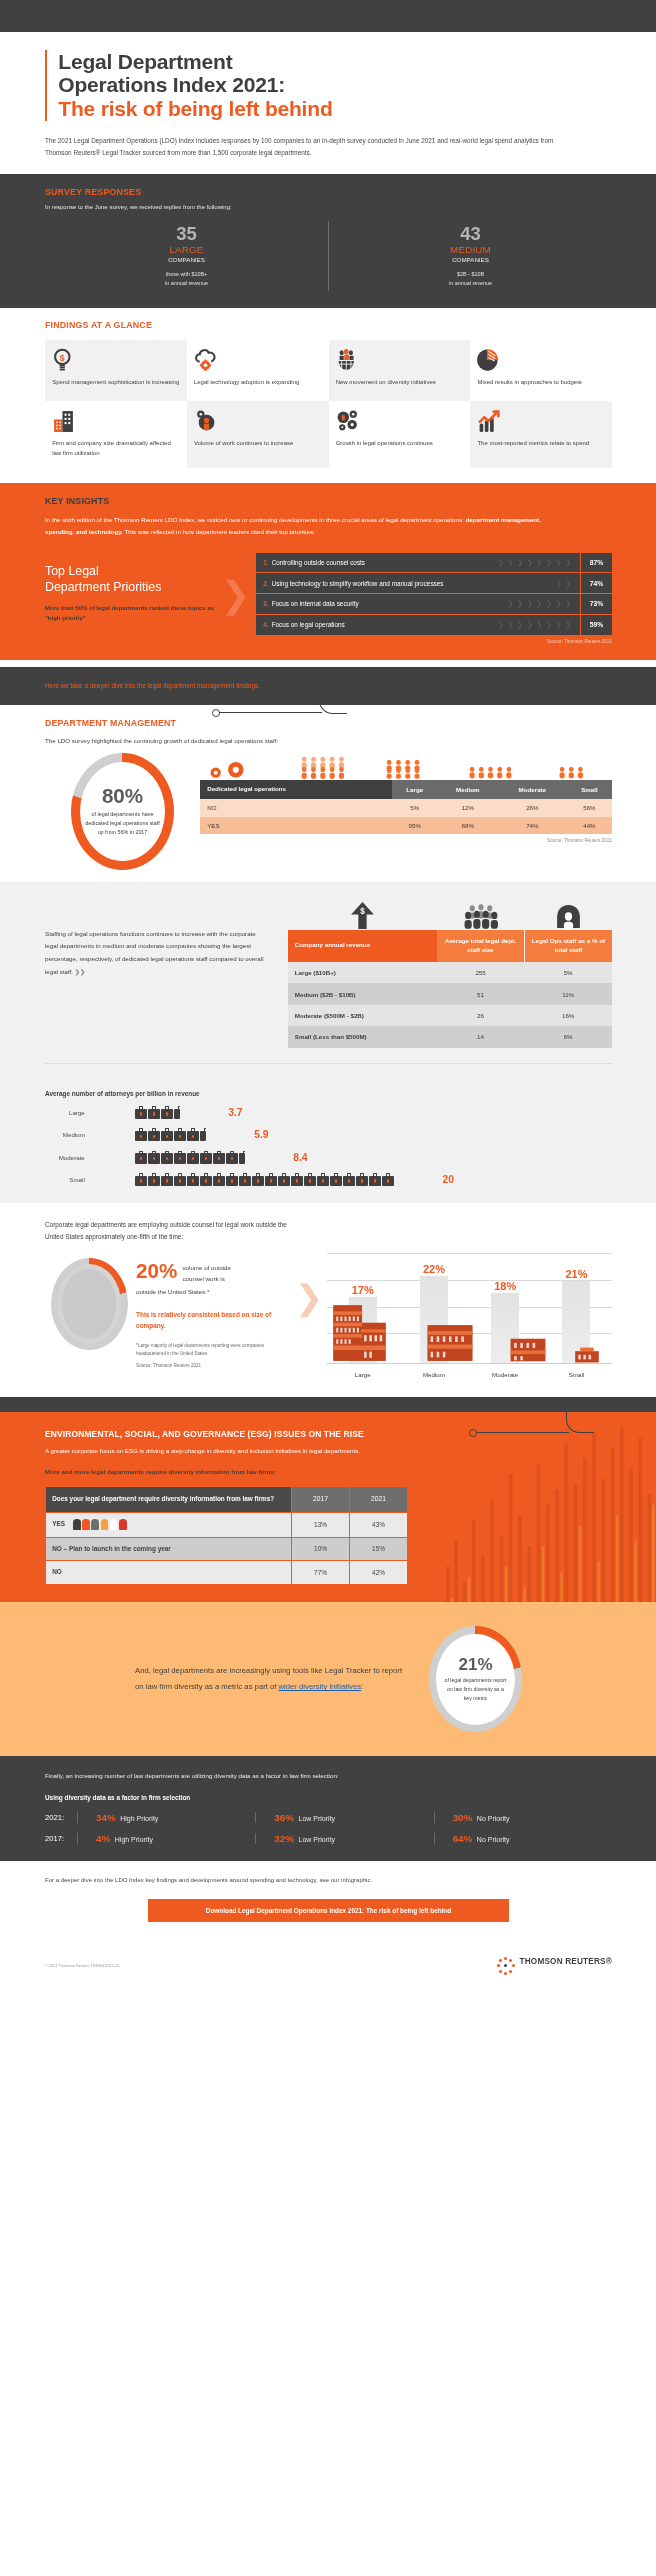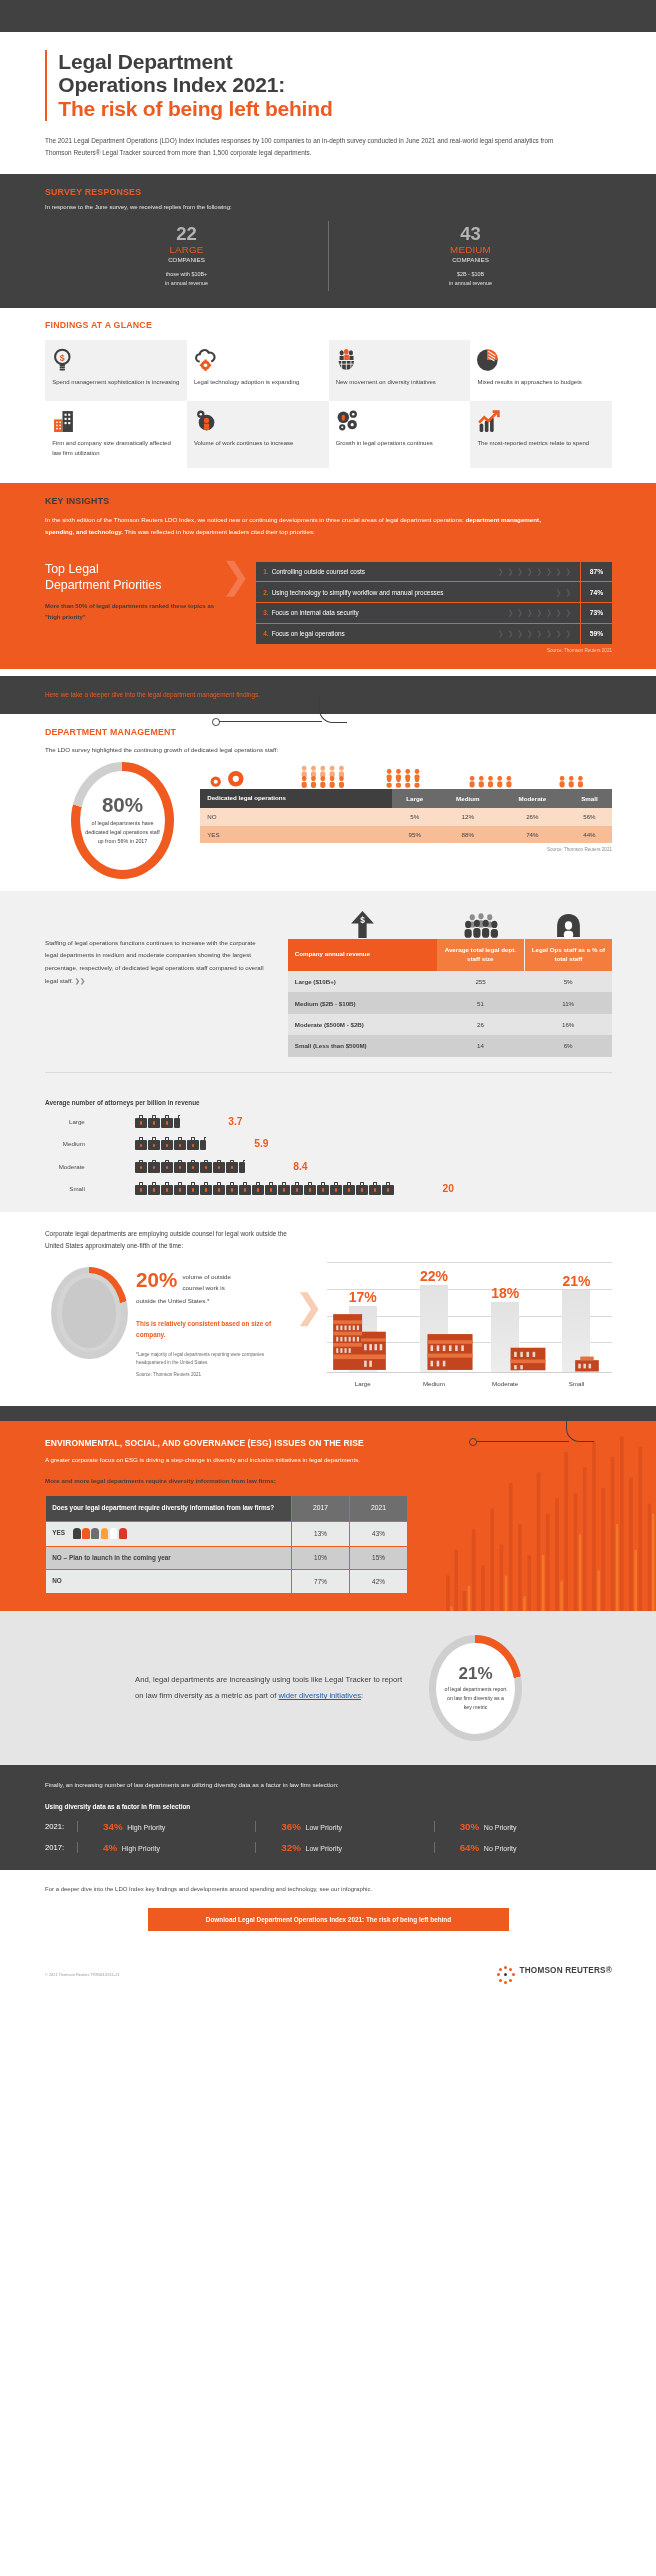--- a/index.html
+++ b/index.html
@@ -48,21 +48,21 @@
   .fcell { padding:8.2px 7.2px 9.3px 7.2px; min-height:61px; }
   .fcell.sh { background:#f1f1f1; }
   .fcell .ic { height:24px; display:flex; align-items:flex-end; }
   .fcell .lbl { margin-top:6.2px; font-size:6px; line-height:1.6; color:#3f3f3f; }
 
   
   #insights { padding:13.4px 0 15.5px 0; }
   #insights .sect-title { color:#3c3c3c; }
   #insights .body { color:#fff; font-size:6.2px; line-height:1.95; margin-top:7.2px; max-width:520px; }
   #insights .body b { color:#fff; }
-  .prio-wrap { display:flex; margin-top:24px; }
+  .prio-wrap { display:flex; margin-top:15px; align-items:center; }
   .prio-left { width:170px; }
   .prio-left h3 { color:#fff; font-size:12.4px; font-weight:normal; line-height:1.28; }
   .prio-left p { color:#3d3d3d; font-size:6px; line-height:1.8; margin-top:7.2px; font-weight:bold; }
   .chev-big { width:41px; display:flex; justify-content:center; color:#f4794e; font-size:36px; line-height:.75; }
   .prio-table { flex:1; }
   .prio-row { display:flex; background:#414141; border-bottom:0.5px solid #ee5a1f; height:20.6px; align-items:center; }
   .prio-row:last-child { border-bottom:none; }
   .prio-n { color:#ee5a1f; font-weight:bold; font-size:6.4px; padding:0 3.1px 0 7.2px; }
   .prio-t { color:#fff; font-size:6.4px; flex:1; }
   .prio-arrows { color:#585858; font-size:7.2px; letter-spacing:3.6px; padding-right:5.2px; overflow:hidden; white-space:nowrap; }
@@ -143,21 +143,21 @@
   .oc-20 { font-size:20.6px; font-weight:bold; color:#ee5a1f; float:left; line-height:.9; margin-right:5.2px; }
   .oc-note { font-size:6.2px; line-height:1.85; color:#3f3f3f; }
   .oc-sub { font-size:6.4px; color:#ee5a1f; font-weight:bold; line-height:1.8; margin-top:11.3px; clear:both; }
   .oc-foot { font-size:4.6px; color:#6a6a6a; line-height:1.7; margin-top:10.3px; }
   .chev-pale { width:36px; color:#f8cdb4; font-size:34px; line-height:.8; padding-top:31px; text-align:center; }
   .oc-chart { flex:1; position:relative; height:129px; }
   .oc-grid { position:absolute; left:0; right:0; top:0; height:108px; }
   .oc-grid i { position:absolute; left:0; right:0; height:0.5px; background:#d9d9d9; display:block; }
   .oc-bars { position:absolute; left:0; right:0; bottom:18.5px; top:0; display:flex; align-items:flex-end; }
   .oc-bar { flex:1; display:flex; flex-direction:column; align-items:center; }
-  .oc-bar .v { font-size:14px; font-weight:bold; color:#ee5a1f; margin-bottom:1.5px; }
+  .oc-bar .v { font-size:11px; font-weight:bold; color:#ee5a1f; margin-bottom:1.5px; }
   .oc-bar .bar { width:28px; background:linear-gradient(#e2e2e2,#ededed); }
   .oc-bldg { position:absolute; bottom:18.5px; height:62px; display:flex; align-items:flex-end; }
   .oc-xlabels { position:absolute; bottom:4.1px; left:0; right:0; display:flex; }
   .oc-xlabels span { flex:1; text-align:center; font-size:6.2px; color:#3f3f3f; }
   .baseline { position:absolute; bottom:18px; left:0; right:0; height:1px; background:#cfcfcf; }
 
   
   #esg { padding:17.5px 0 17.5px 0; position:relative; overflow:hidden; }
   #esg .inner { z-index:2; }
   #esg h2 { color:#fff; font-size:8.5px; font-weight:bold; letter-spacing:0.1px; }
@@ -169,39 +169,39 @@
   .etab th.y { background:#6e6e6e; text-align:center; width:57px; font-weight:normal; font-size:6.7px; }
   .etab td { font-size:6.4px; padding:6.2px; }
   .etab td.lab { font-weight:bold; color:#3f3f3f; line-height:1.6; }
   .etab td.num { text-align:center; }
   .etab tr.a td { background:#eaeaea; }
   .etab tr.b td { background:#cdcdcd; }
   .ppl { display:inline-flex; gap:1.5px; vertical-align:middle; margin-left:6.2px; }
   .ppl i { width:7.7px; height:11.3px; display:block; border-radius:3.6px 3.6px 1px 1px; }
 
   
-  #tracker { padding:24px 0 24px 0; background:#e5e5e5; }
+  #tracker { padding:24px 0 24px 0; background:#fdba74; }
   .tr-wrap { display:flex; align-items:center; justify-content:center; gap:26px; }
   .tr-txt { width:268px; font-size:7.7px; line-height:2.1; color:#3f3f3f; }
   .tr-txt a { color:#1f5fa8; }
   .donut2 { width:93px; height:106px; border-radius:50%; position:relative;
             background:conic-gradient(#ee5a1f 0 21%, #cfcfcf 21% 100%); }
   .donut2::after { content:""; position:absolute; inset:7.2px; background:#fff; border-radius:50%; }
   .donut2 .cap { position:absolute; inset:0; z-index:2; display:flex; flex-direction:column;
                  align-items:center; justify-content:center; text-align:center; padding:0 13.4px; }
   .donut2 .big { font-size:17px; font-weight:bold; color:#5c5c5c; line-height:1; }
   .donut2 .sm { font-size:5.2px; color:#3f3f3f; line-height:1.7; margin-top:3.1px; }
 
   
   #divfactor { padding:15.5px 0 17.5px 0; }
   #divfactor .lead { color:#ededed; font-size:6.2px; }
   #divfactor h4 { color:#fff; font-size:6.4px; font-weight:bold; margin-top:15.5px; }
   .df-row { display:flex; align-items:center; margin-top:10.3px; }
   .df-year { width:32px; color:#fff; font-size:7.7px; }
-  .df-cell { flex:1; display:flex; align-items:baseline; border-left:0.5px solid #6b6b6b; padding-left:25px; }
+  .df-cell { flex:1; display:flex; align-items:baseline; border-left:0.5px solid #6b6b6b; padding-left:18px; }
   .df-cell:first-of-type { border-left:none; padding-left:0; }
   .df-v { color:#ee5a1f; font-size:9.8px; font-weight:bold; margin-right:4.6px; }
   .df-t { color:#e9e9e9; font-size:7px; }
 
   
   #cta { padding:15.5px 0 20.6px 0; background:#fff; }
   #cta .line { font-size:6px; color:#4a4a4a; }
   .cta-btn { display:block; width:361px; margin:16.5px auto 0 auto; background:#ee5a1f; color:#fff;
              text-align:center; font-size:6.4px; font-weight:bold; padding:7.7px 5.2px; border:none; cursor:pointer; }
 
@@ -237,21 +237,21 @@
       <p id="intro">The 2021 Legal Department Operations (LDO) Index includes responses by 100 companies to an in-depth survey conducted in June 2021 and real-world legal spend analytics from Thomson Reuters® Legal Tracker sourced from more than 1,500 corporate legal departments.</p>
     </div>
   </div>
 
   <div id="survey" class="band-dark">
     <div class="inner">
       <div class="sect-title">SURVEY RESPONSES</div>
       <div class="lead">In response to the June survey, we received replies from the following:</div>
       <div class="resp-row">
         <div class="resp-col">
-          <div class="resp-num">22</div>
+          <div class="resp-num">35</div>
           <div class="resp-size">LARGE</div>
           <div class="resp-companies">COMPANIES</div>
           <div class="resp-rev">
             <div>those with $10B+</div>
             <div>in annual revenue</div>
           </div>
         </div>
         <div class="resp-col">
           <div class="resp-num">43</div>
           <div class="resp-size">MEDIUM</div>

